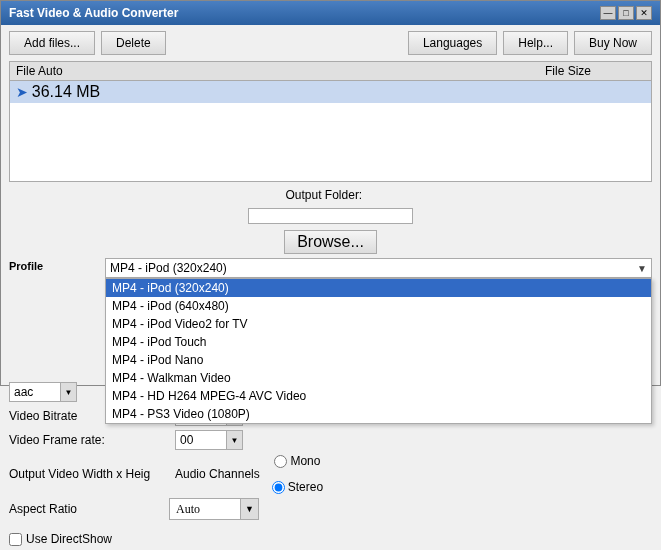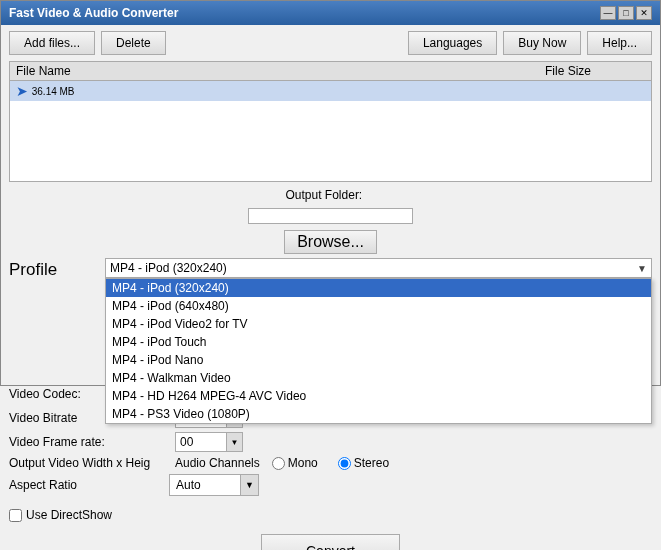--- a/index.html
+++ b/index.html
@@ -107,21 +107,21 @@
       color: #2060c0;
       font-size: 14px;
       margin-right: 4px;
     }
     .file-name-cell {
       flex: 1;
       font-size: 12px;
     }
     .file-size-cell {
       width: 100px;
-      font-size: 10px;
+      font-size: 16px;
     }
     .settings-area {
       padding: 6px 8px;
       flex: 1;
       display: flex;
       flex-direction: column;
       gap: 4px;
     }
     .row {
       display: flex;
@@ -149,23 +149,24 @@
       font-size: 16px;
       white-space: nowrap;
     }
     .profile-row {
       display: flex;
       align-items: flex-start;
       gap: 6px;
       position: relative;
     }
     .profile-label {
-      font-size: 17px;
+      font-size: 11px;
       min-width: 90px;
       padding-top: 2px;
+      font-weight: bold;
     }
     .dropdown-wrapper {
       flex: 1;
       position: relative;
     }
     .profile-select-display {
       width: 100%;
       height: 20px;
       border: 1px solid #aaa;
       background: white;
@@ -205,22 +206,23 @@
       align-items: center;
       gap: 6px;
       margin-bottom: 4px;
     }
     .format-label {
       font-size: 12px;
       min-width: 160px;
     }
     .radio-group {
       display: flex;
-      gap: 20px;
-      align-items: center;
+      gap: 12px;
+      align-items: center;
+      flex-direction: column;
     }
     .radio-label {
       font-size: 12px;
       display: flex;
       align-items: center;
       gap: 3px;
     }
     .aspect-row {
       display: flex;
       align-items: center;
@@ -230,20 +232,21 @@
     .aspect-label {
       font-size: 12px;
       min-width: 160px;
     }
     .aspect-select-wrapper {
       display: flex;
       align-items: center;
       border: 1px solid #aaa;
       background: white;
       height: 22px;
+      font-family: Liberation Serif, serif;
     }
     .aspect-select-text {
       font-size: 12px;
       padding: 0 6px;
       min-width: 70px;
     }
     .aspect-dropdown-btn {
       width: 18px;
       height: 20px;
       background: #ddd;
@@ -318,28 +321,28 @@
       <div class="title-btn">□</div>
       <div class="title-btn">✕</div>
     </div>
   </div>
 
   <div class="toolbar">
     <button class="btn">Add files...</button>
     <button class="btn">Delete</button>
     <div class="toolbar-right">
       <button class="btn">Languages</button>
+      <button class="btn">Help...</button>
       <button class="btn">Buy Now</button>
-      <button class="btn">Help...</button>
     </div>
   </div>
 
   <div class="file-list-area">
     <div class="file-list-header">
-      <span class="col-name">File Name</span>
+      <span class="col-name">File Auto</span>
       <span class="col-size">File Size</span>
     </div>
     <div class="file-list-body">
       <div class="file-row">
         <span class="arrow-icon">➤</span>
         <span class="file-size-cell">36.14 MB</span>
       </div>
     </div>
   </div>
 
@@ -368,21 +371,20 @@
           <div class="dropdown-list-item">MP4 - Walkman Video</div>
           <div class="dropdown-list-item">MP4 - HD H264 MPEG-4 AVC Video</div>
           <div class="dropdown-list-item">MP4 - PS3 Video (1080P)</div>
         </div>
       </div>
     </div>
 
     <div style="margin-top: 100px;">
 
       <div class="format-row">
-        <span class="format-label">Video Codec:</span>
         <div class="inline-select">
           <span class="inline-select-text">aac</span>
           <div class="inline-select-arrow">▼</div>
         </div>
       </div>
 
       <div class="format-row">
         <span class="format-label">Video Bitrate</span>
         <div class="inline-select">
           <span class="inline-select-text"></span>

